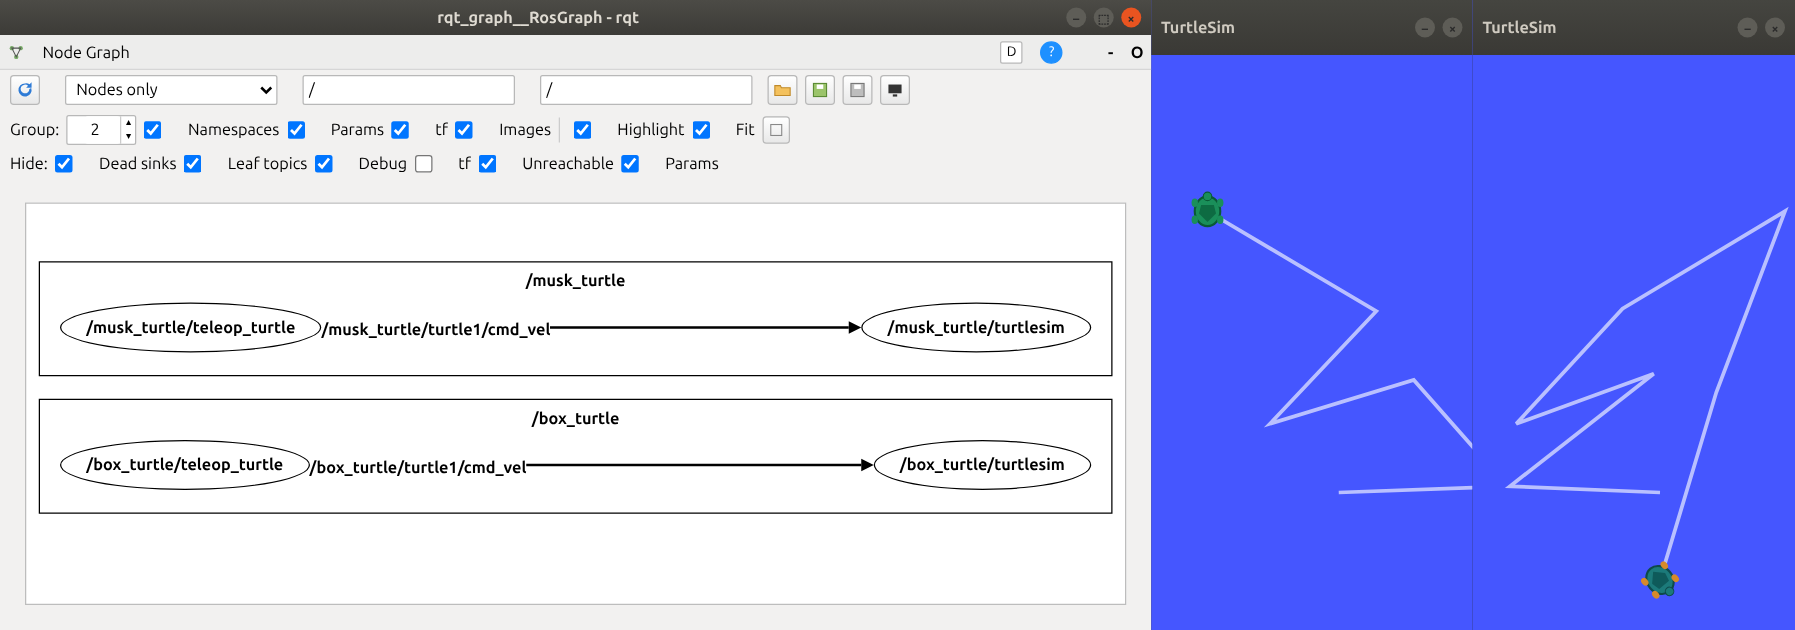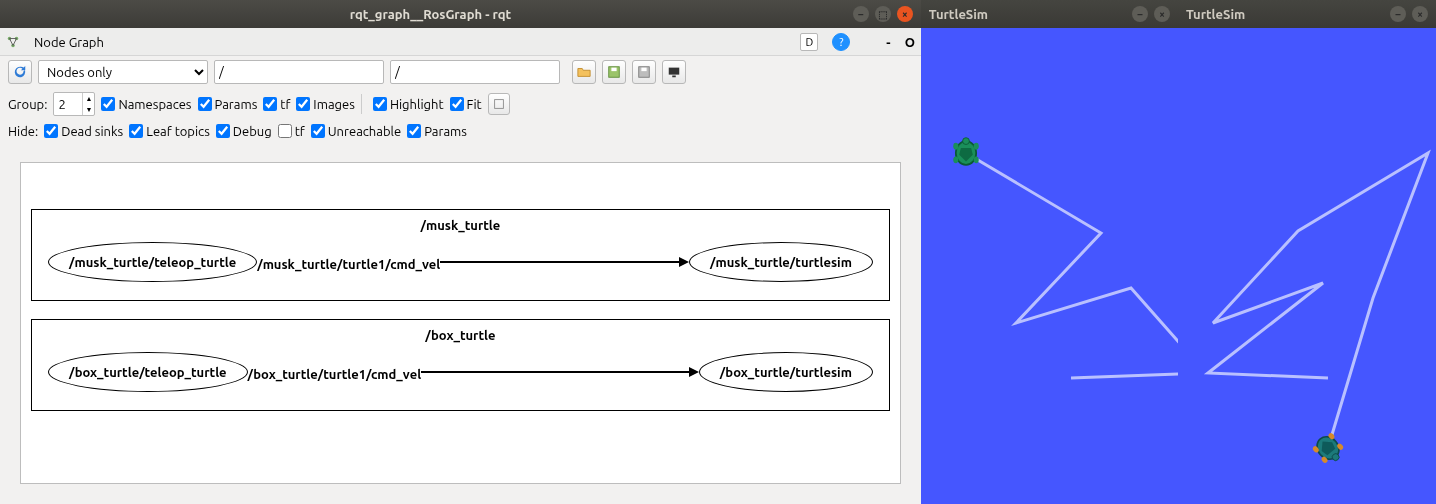--- a/index.html
+++ b/index.html
@@ -16,47 +16,47 @@
 .toolbar { height: 28px; background: #ededec; border-bottom: 1px solid #d6d6d6; display: flex; align-items: center; padding: 0 6px; gap: 14px; }
 .toolbar .ticon { width:14px;height:14px; }
 .toolbar .tlabel { font-weight: normal; }
 .toolbar .spacer { flex:1; }
 .dbtn { width:18px;height:18px;border:1px solid #b8b8b8;border-radius:2px;display:flex;align-items:center;justify-content:center;font-size:11px;background:#fff; }
 .dbtn.help { background:#1e90ff;color:#fff;border-color:#1e90ff;border-radius:9px; }
 
 .row { display:flex; align-items:center; gap:6px; padding:4px 8px; }
 .iconbtn { width:24px;height:24px;border:1px solid #b8b8b8;border-radius:3px;background:linear-gradient(#fff,#e8e8e8);display:flex;align-items:center;justify-content:center;cursor:pointer; }
 .iconbtn svg{width:14px;height:14px;}
-select, input[type=text] { height:24px;border:1px solid #b8b8b8;border-radius:2px;background:#fff;padding:0 4px; }
+select, input[type=text] { height:24px;border:1px solid #b8b8b8;border-radius:2px;background:#fff;padding:0 4px;margin-left:14px; }
 .combo { width:170px; }
 .pathinput { width:170px; }
 .spinbox { display:flex;align-items:center;border:1px solid #b8b8b8;border-radius:2px;background:#fff;height:24px; }
 .spinbox input{border:none;width:28px;text-align:left;padding:0 4px;height:22px;}
 .spinbox .arrows{display:flex;flex-direction:column;width:12px;}
 .spinbox .arrows span{height:11px;font-size:7px;text-align:center;line-height:11px;cursor:pointer;border-left:1px solid #ccc;}
 
-label.chk { display:flex;align-items:center;gap:3px;cursor:pointer; }
+label.chk { display:flex;align-items:center;gap:21px;cursor:pointer; }
 input[type=checkbox]{width:14px;height:14px;}
 
 .graph-area { flex:1; margin:20px; border:1px solid #bdbdbd; background:#fff; position:relative; padding:40px 6px 6px 6px;}
 .ns-box { border:1.5px solid #000; margin:6px 4px 18px 4px; padding:8px 6px 18px 6px; }
 .ns-title { text-align:center; font-weight:bold; margin-bottom:10px; }
 .node-row { display:flex; align-items:center; padding:0 10px; }
 .ellipse { border:1.5px solid #000; border-radius:50%; padding:12px 20px; font-weight:bold; white-space:nowrap; background:#fff; }
 .edge { flex:1; display:flex; flex-direction:row; align-items:center; position:relative; }
 .edge-label { font-weight:bold; margin-bottom:-4px; }
 .edge-line { width:100%; display:flex; align-items:center; }
 .edge-line .line { flex:1; height:2px; background:#000; }
 .edge-line .arrow { width:0;height:0;border-left:10px solid #000;border-top:5px solid transparent;border-bottom:5px solid transparent; }
 
 
 .turtlesim { position:relative; background:#4556ff; display:flex;flex-direction:column; }
 .ts1 { width:289px; height:504px; }
 .ts2 { width:290px; height:504px; }
-.ts-titlebar { height:28px; background:linear-gradient(#454540,#3a3935); color:#cfcac0; display:flex;align-items:center;padding:0 8px;font-weight:bold;gap:48px; }
+.ts-titlebar { height:44px; background:linear-gradient(#454540,#3a3935); color:#cfcac0; display:flex;align-items:center;padding:0 8px;font-weight:bold;gap:48px; }
 .ts-titlebar .title{flex:1;}
 .ts-titlebar .wbtns{display:flex;gap:6px;}
 .ts-canvas { flex:1; position:relative; overflow:hidden;}
 .ts-canvas svg { position:absolute; top:0; left:0; }
 .turtle { position:absolute; width:34px; height:34px; }
 </style>
 </head>
 <body>
 
 <div class="rqt-window">

